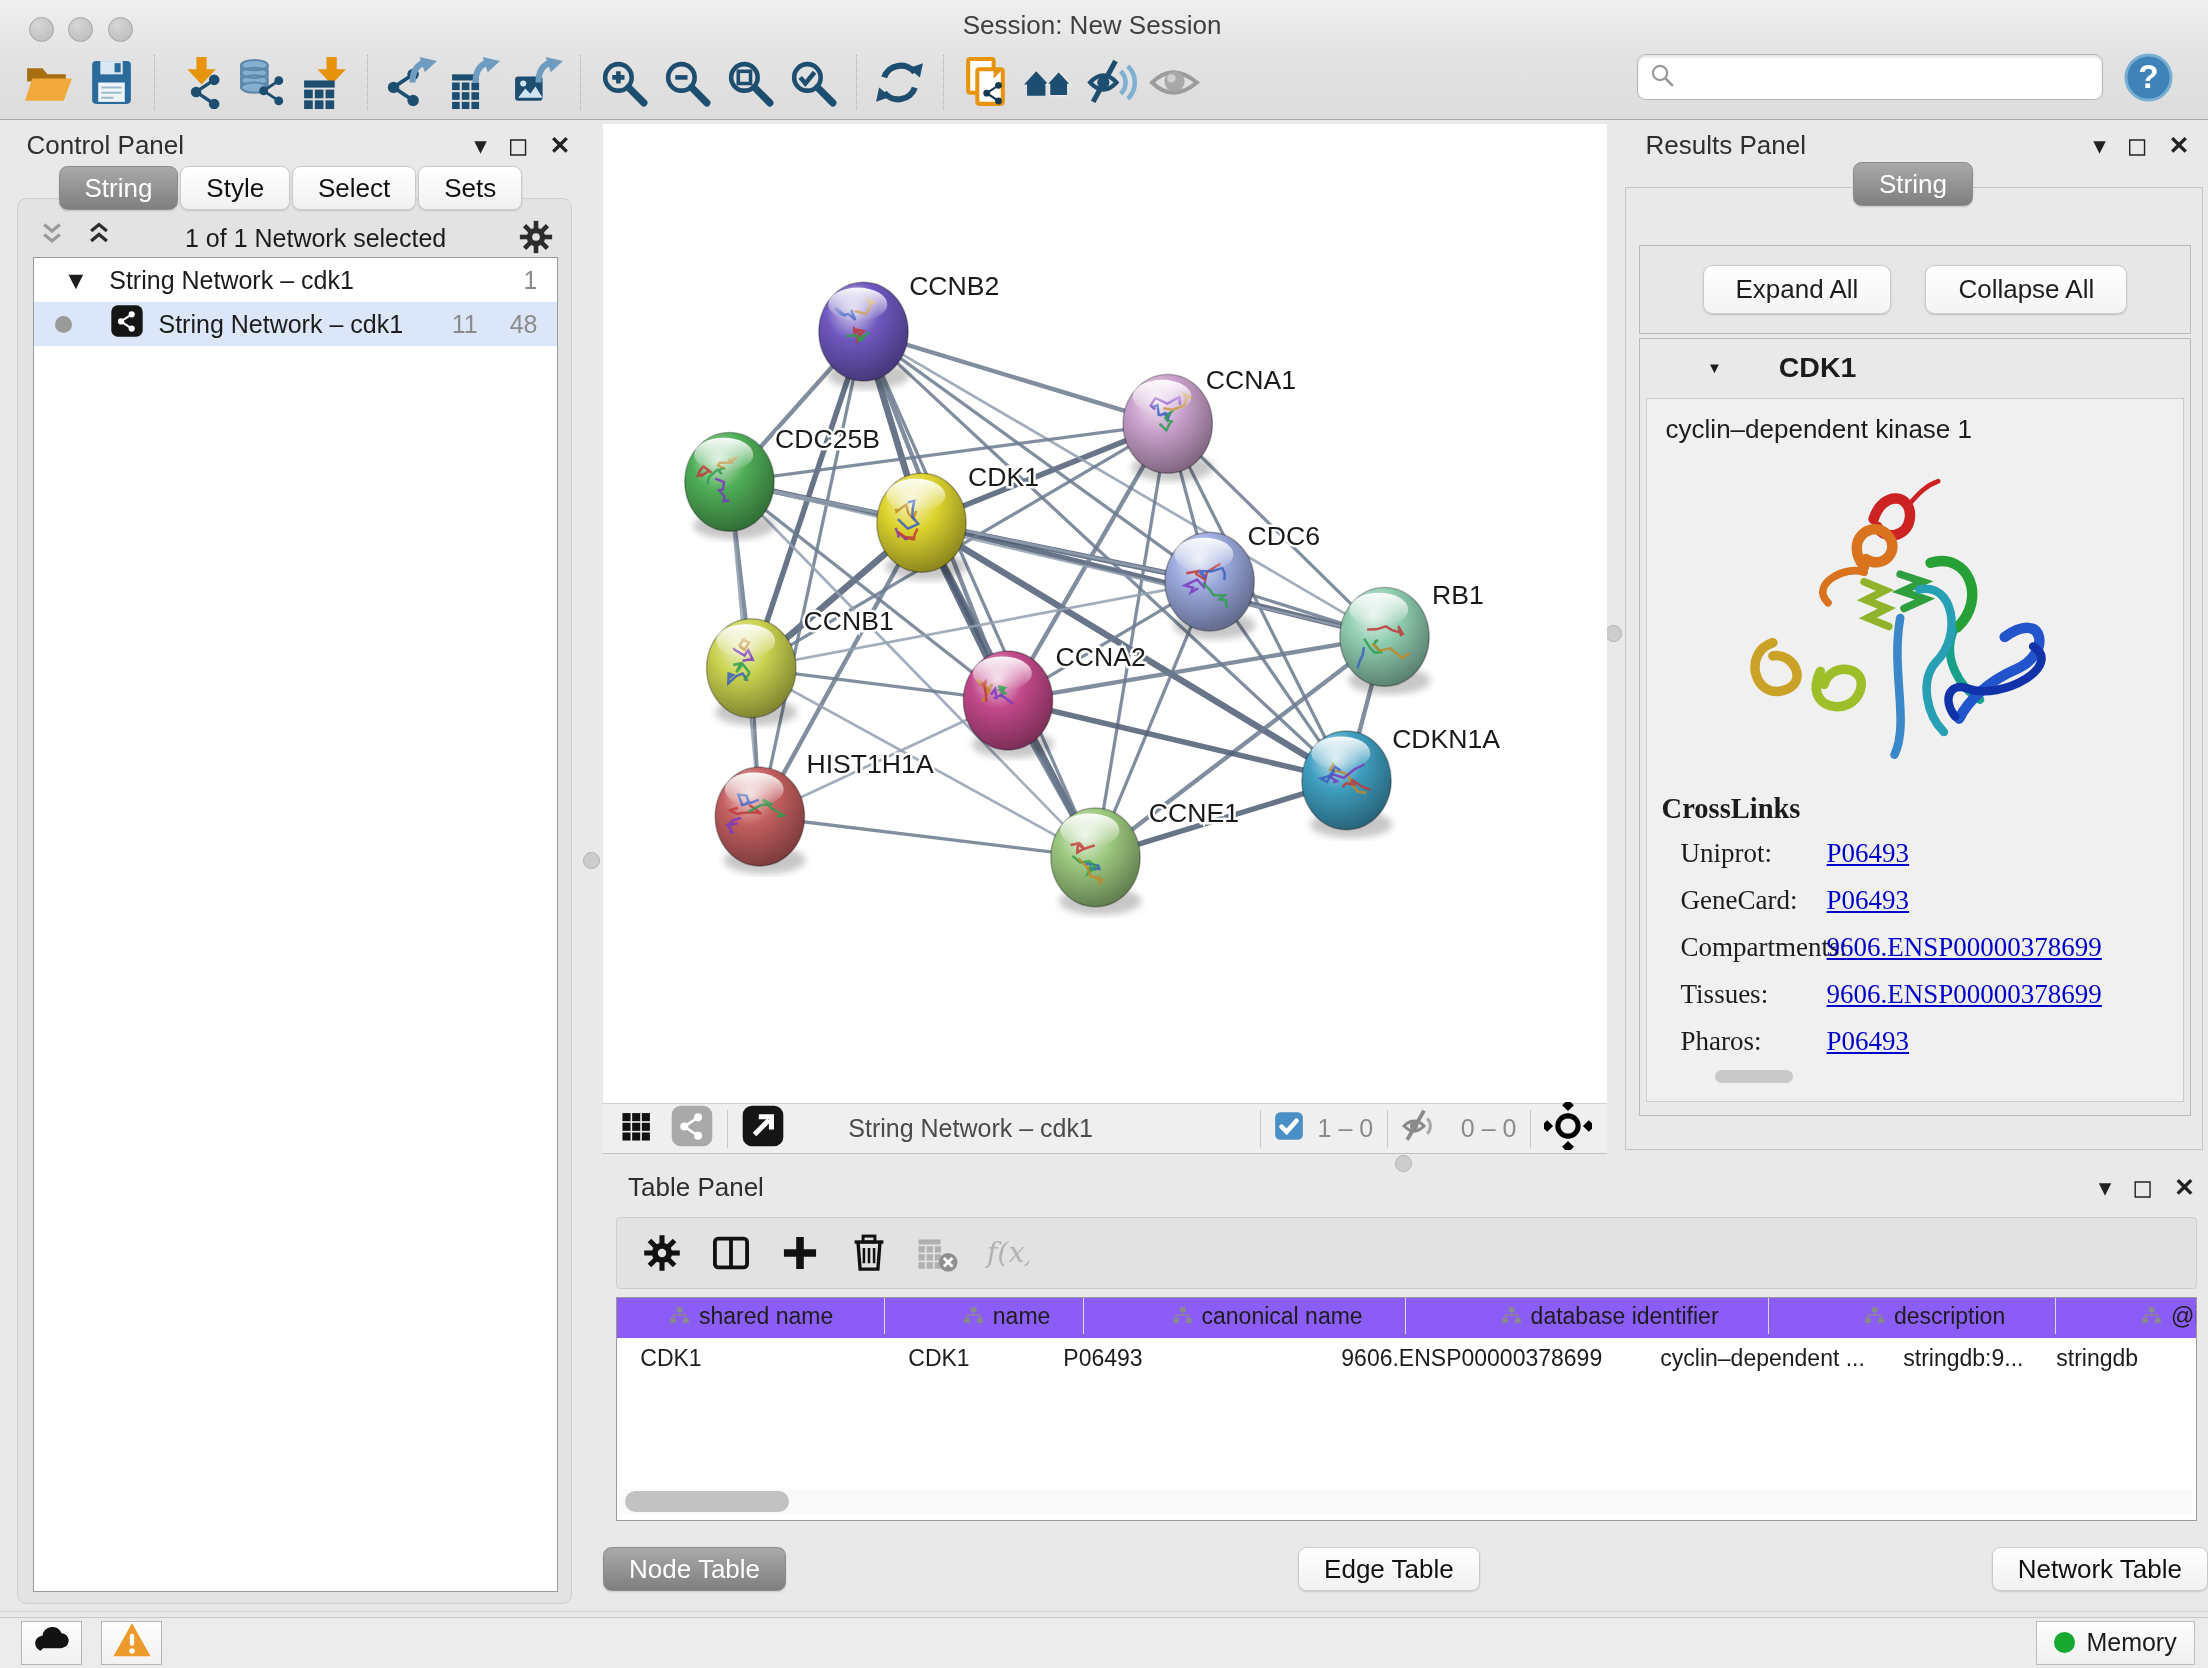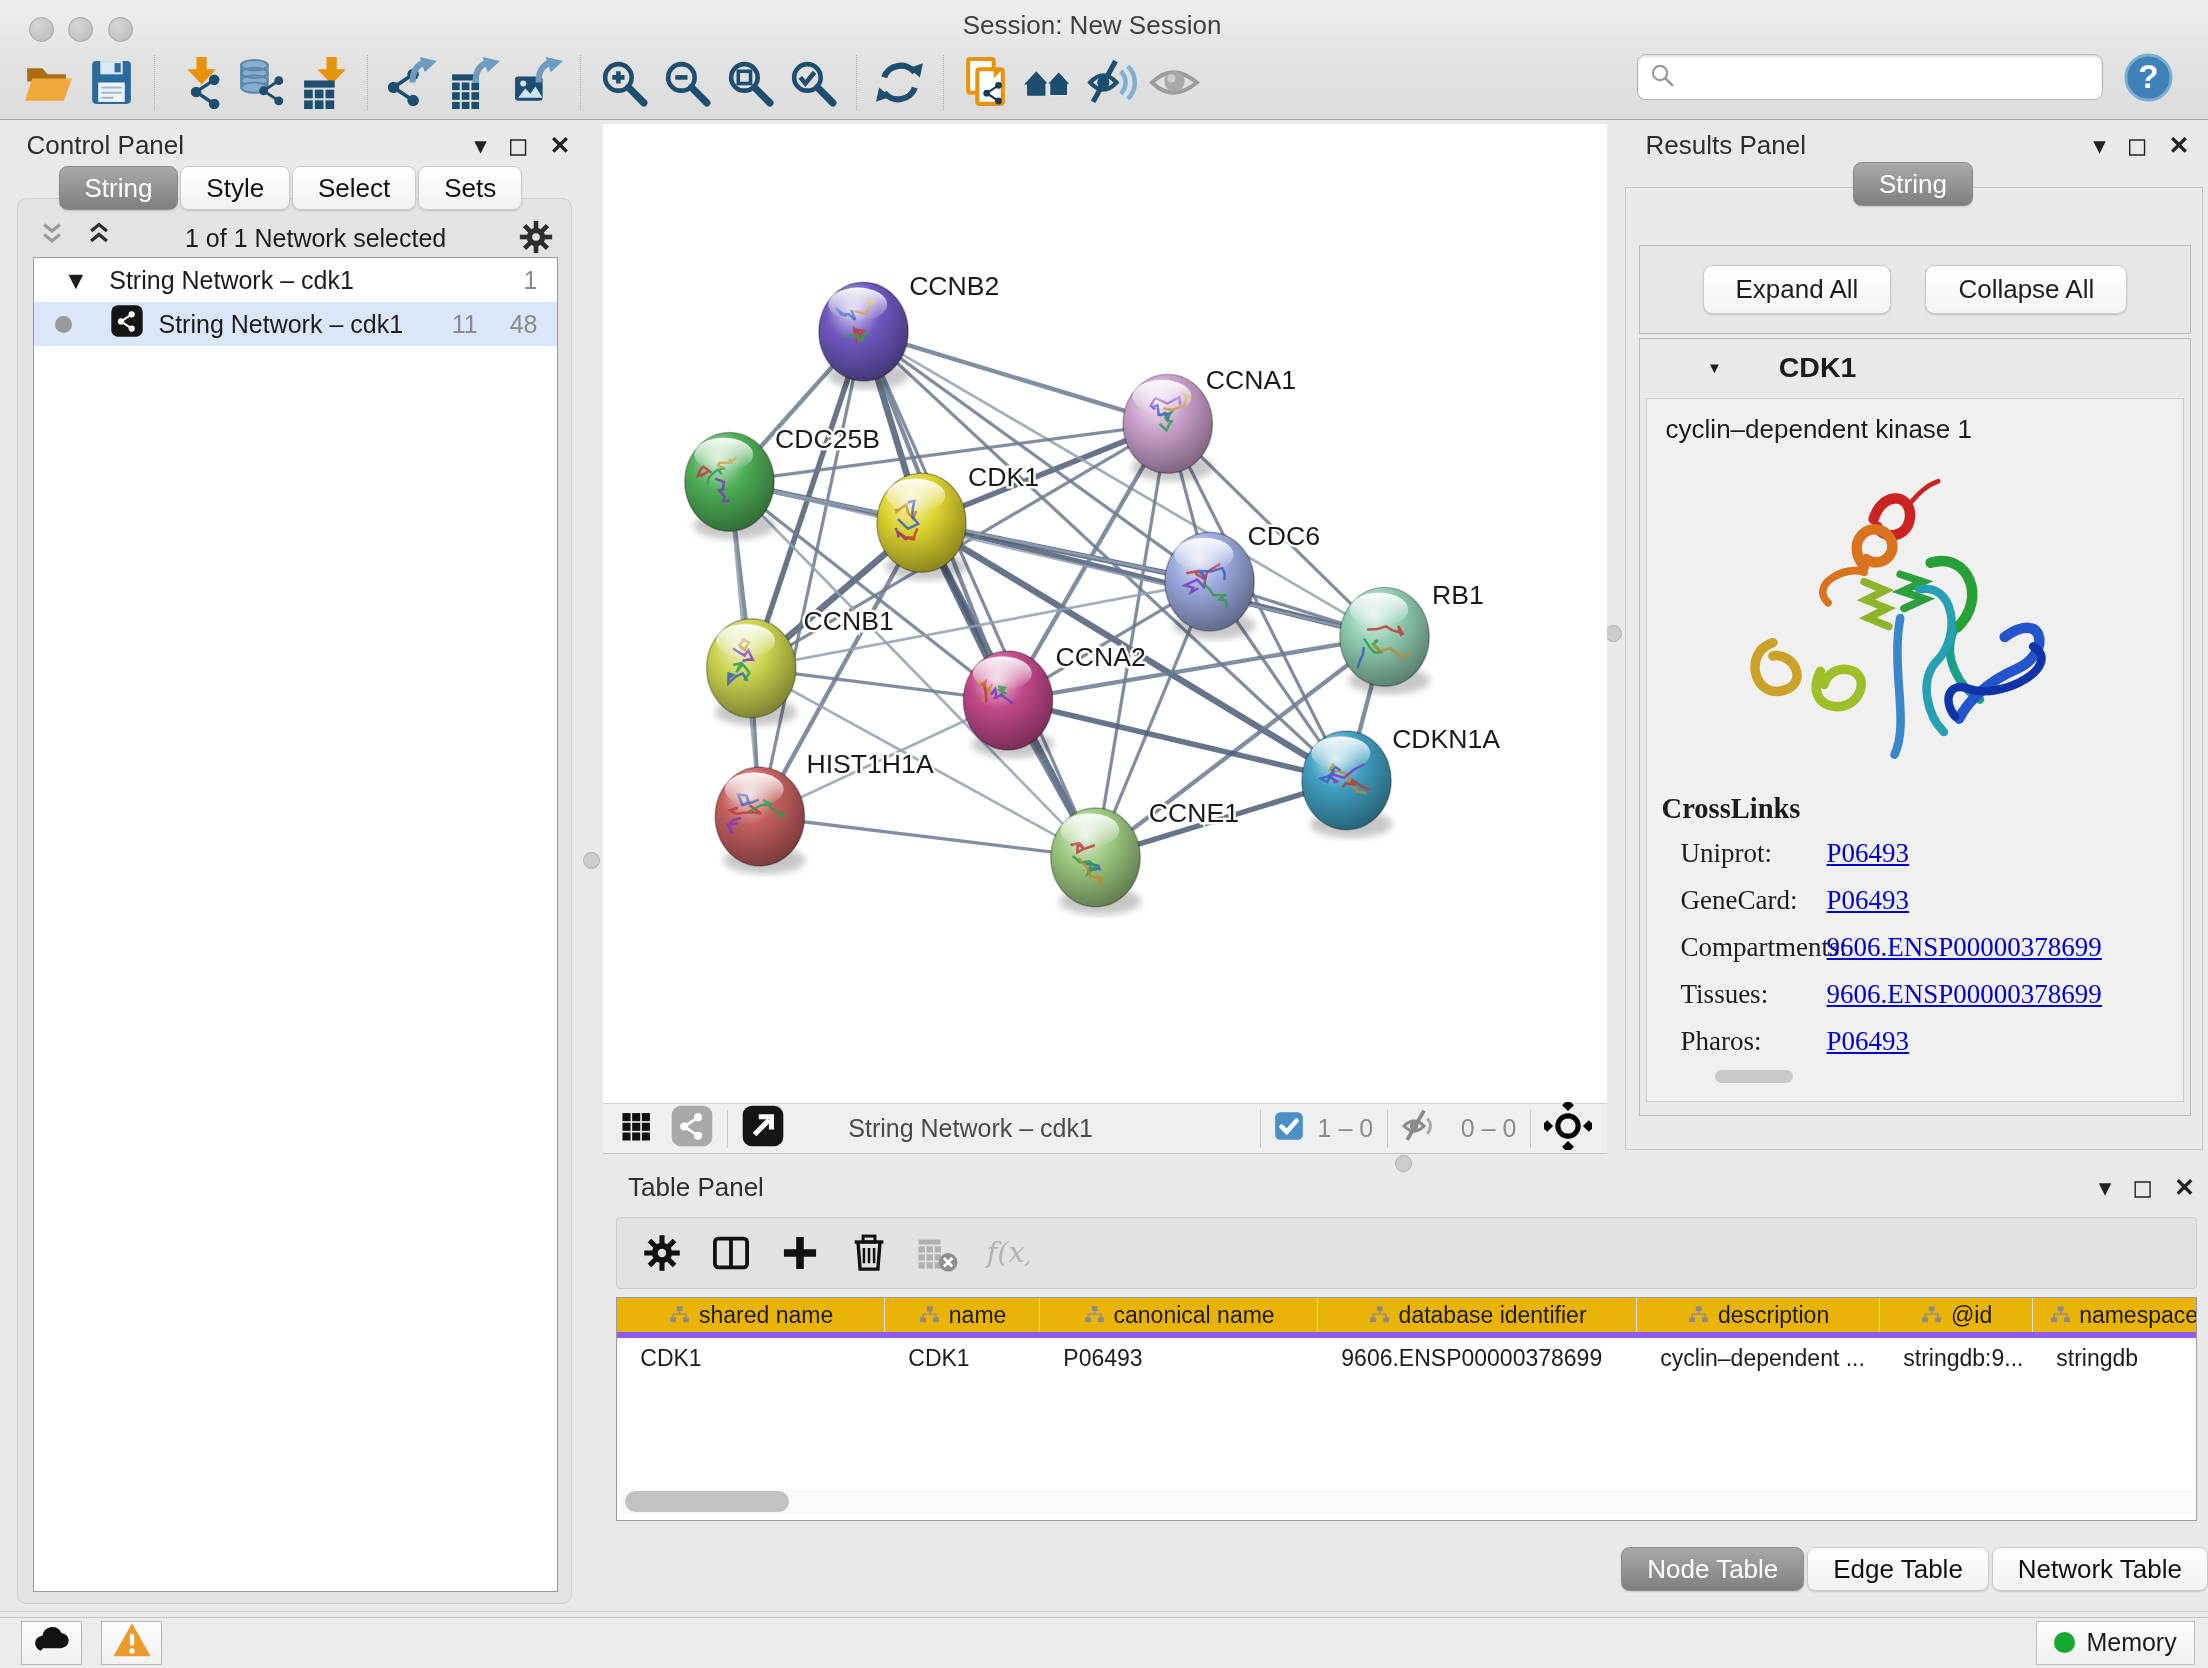--- a/index.html
+++ b/index.html
@@ -78,29 +78,29 @@
   #rp-scrollnub { position:absolute; left:68px; top:671px; width:78px; height:13.3px;
     background:#c9c9c9; border-radius:6.7px; }
 
   
   #table-panel { left:603px; top:1168px; width:1605px; height:447px; }
   #tp-head { left:25px; top:3.8px; width:1567px; display:flex; align-items:center; }
   #tp-toolbar { left:13.3px; top:49px; width:1581px; height:72px; background:#e2e2e2;
     border:1px solid #cdcdcd; border-radius:3.8px; display:flex; align-items:center; gap:21px; padding-left:21px; }
   #tp-table { left:13.3px; top:129px; width:1581px; height:224px; background:#fff; border:1px solid #9a9a9a;
     overflow:hidden; }
-  #tp-header-row { display:flex; height:40px; background:#eab308; border-bottom:6px solid #8b5cf6; }
+  #tp-header-row { display:flex; height:40px; background:#8b5cf6; border-bottom:4px solid #8b5cf6;gap:44px; }
   .th { display:flex; align-items:center; justify-content:center; gap:7.6px; font-size:23px;
     border-right:1px solid #dcdcdc; overflow:hidden; white-space:nowrap; flex:none; }
   #tp-data-row { display:flex; height:40px; }
   .td { font-size:23px; padding-left:23px; display:flex; align-items:center; overflow:hidden;
     white-space:nowrap; flex:none; }
   #tp-hscroll { position:absolute; left:1.9px; bottom:5.7px; width:1573px; height:25px; background:#fafafa; }
   #tp-hthumb { position:absolute; left:5.7px; top:1.9px; width:164px; height:21px; background:#c2c2c2; border-radius:10.5px; }
-  #tp-tabs { left:0; top:379px; width:1605px; display:flex; justify-content:flex-end; gap:2.9px; position:absolute; }
+  #tp-tabs { left:0; top:379px; width:1605px; display:flex; justify-content:space-between; gap:2.9px; position:absolute; }
 
   
   #statusline { left:0; top:1611px; width:2208px; height:0; border-top:1px solid #d2d2d2; }
   #statusbar { left:0; top:1617px; width:2208px; height:51px; background:#ececec; border-top:1px solid #c6c6c6; }
   .sb-btn { position:absolute; top:2.9px; width:61px; height:44px; background:linear-gradient(#fdfdfd,#f1f1f1);
     border:1.9px solid #b5b5b5; display:flex; align-items:center; justify-content:center; }
   #memory-btn { position:absolute; right:13.3px; top:2.9px; height:44px; padding:0 17px;
     background:linear-gradient(#fdfdfd,#f0f0f0); border:1px solid #bdbdbd;
     display:flex; align-items:center; gap:11.4px; font-size:25px; }
   #memory-dot { width:21px; height:21px; border-radius:50%; background:#17a82f; }

